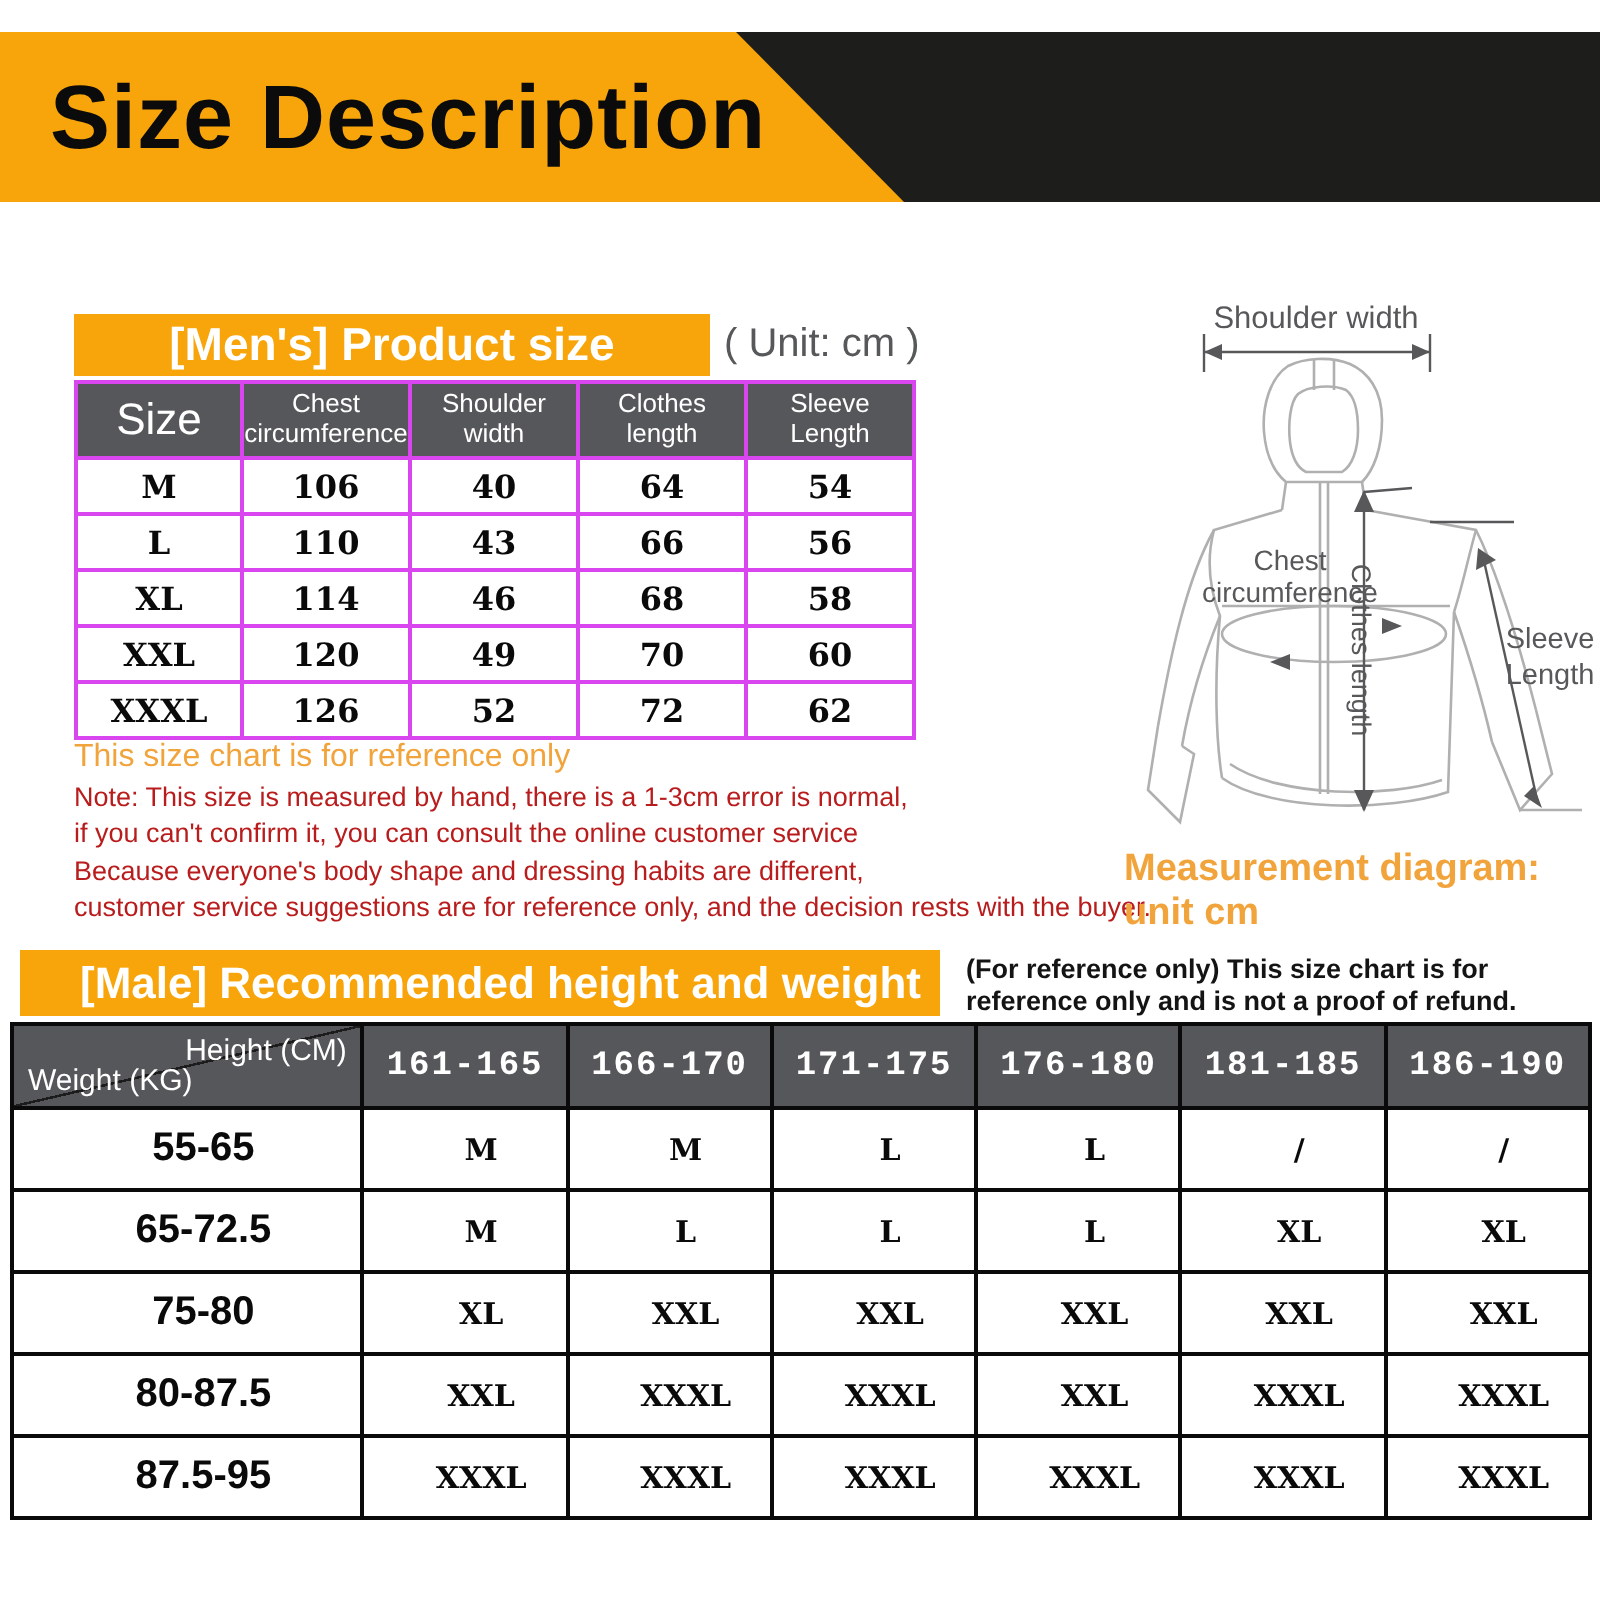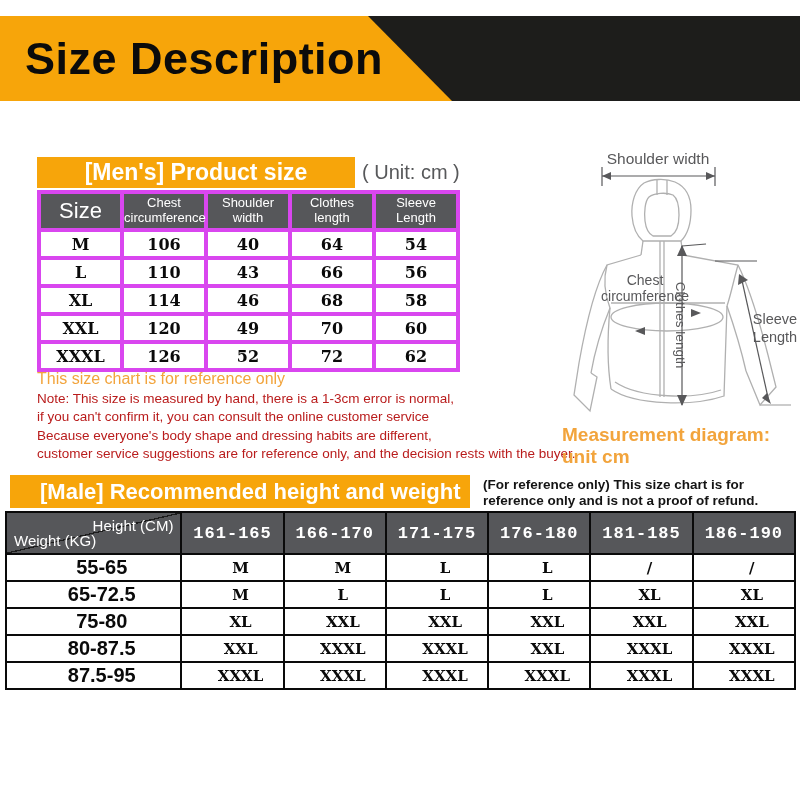--- a/index.html
+++ b/index.html
@@ -17,21 +17,21 @@
     font-size:45px; font-weight:bold; color:#0b0b0b; letter-spacing:0.5px; z-index:2; }
 
   
   .mens-bar { position:absolute; left:37px; top:157px; width:318px; height:31px;
     background:#f7a50a; color:#fff; font-size:23px; font-weight:bold;
     text-align:center; line-height:31px; }
   .unit-label { position:absolute; left:362px; top:161px; font-size:20px; color:#57585a; }
 
   table { border-collapse:collapse; table-layout:fixed; }
   .mens-table { position:absolute; left:37px; top:190px; width:418px; }
-  .mens-table th, .mens-table td { border:4px solid #d946ef; text-align:center; vertical-align:middle; padding:0; }
+  .mens-table th, .mens-table td { border:2px solid #d946ef; text-align:center; vertical-align:middle; padding:0; }
   .mens-table thead th { background:#56575a; color:#fff; font-weight:normal;
     font-size:13px; line-height:1.15; height:38px; }
   .mens-table thead th.size-col { font-size:22px; }
   .mens-table tbody td { height:28px; font-family:"DejaVu Serif", serif;
     font-weight:bold; font-size:16px; color:#0a0a0a; }
 
   .ref-note { position:absolute; left:37px; top:370px; font-size:16px; color:#f2a43c; }
   .note-lines { position:absolute; left:37px; top:390px; font-size:13.5px;
     color:#b91c1c; line-height:18.4px; }
 
@@ -49,21 +49,21 @@
 
   .male-table { position:absolute; left:5px; top:511px; width:791px; }
   .male-table th, .male-table td { border:2px solid #0a0a0a; text-align:center; vertical-align:middle; padding:0; }
   .male-table thead th { background:#56575a; color:#fff; height:42px; font-weight:normal; }
   .male-table thead th.height-col { font-family:Liberation Mono, monospace;
     font-weight:bold; font-size:17px; letter-spacing:1px; }
   .corner-cell { position:relative;
     background:linear-gradient(to bottom right, #56575a 49.3%, #1c1c1c 49.3%, #1c1c1c 50.9%, #56575a 50.9%) !important; }
   .corner-top { position:absolute; top:4px; right:7px; font-size:15px; color:#fff; }
   .corner-bottom { position:absolute; bottom:4px; left:7px; font-size:15px; color:#fff; }
-  .male-table tbody td { height:27px;padding-left:16px; }
+  .male-table tbody td { height:41px;padding-left:16px; }
   .male-table td.weight-cell { font-weight:bold; font-size:20px; color:#0a0a0a; }
   .male-table td.size-val { font-family:"DejaVu Serif", serif; font-weight:bold;
     font-size:15px; color:#0a0a0a; }
 
   .col-size { width:83px; } .col-std { width:84px; }
   .mcol-weight { width:175px; } .mcol-h { width:102px; }
 </style>
 </head>
 <body>
 

